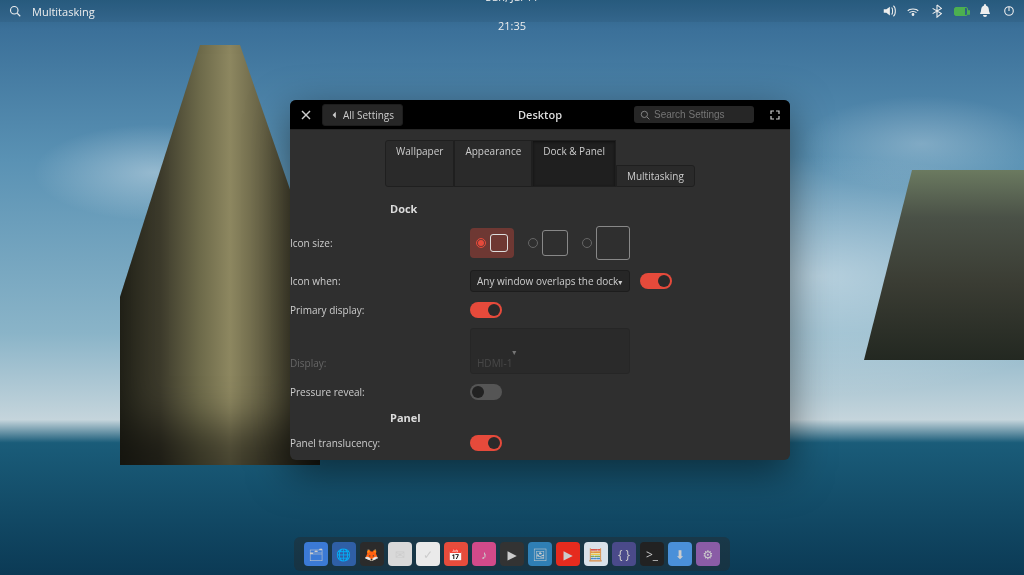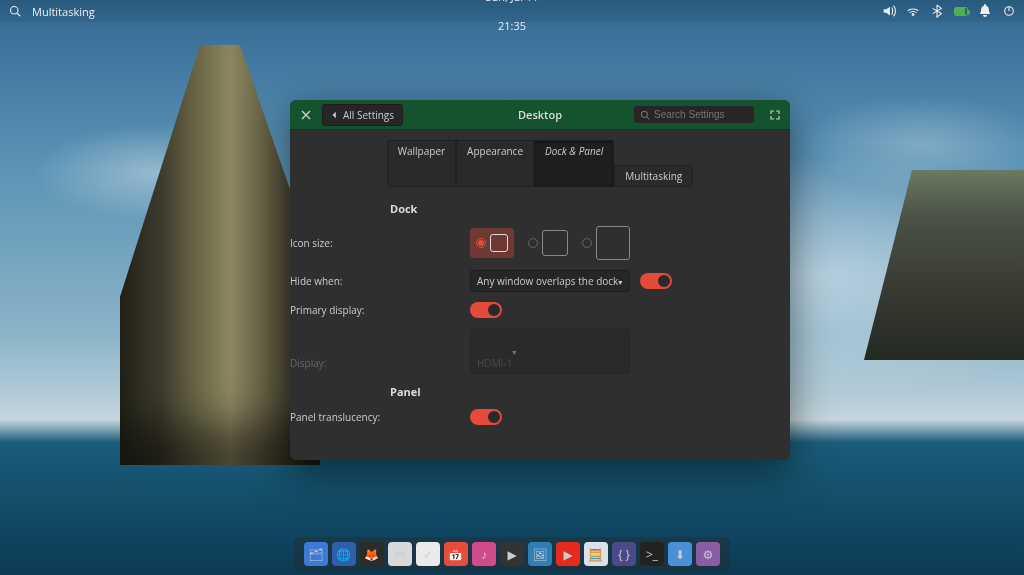--- a/index.html
+++ b/index.html
@@ -76,21 +76,21 @@
   color: #ccc;
   font-size: 11px;
 }
 .titlebar {
   height: 30px;
   display: flex;
   align-items: center;
   padding: 0 8px;
   gap: 8px;
   border-bottom: 1px solid #262626;
-  background: #14532d;
+  background: #000000;
   border-radius: 6px 6px 0 0;
 }
 .close-btn {
   width: 16px; height: 16px;
   display: flex; align-items: center; justify-content: center;
   color: #ccc; cursor: pointer;
 }
 .all-settings {
   display: flex; align-items: center; gap: 4px;
   background: #262626;
@@ -125,21 +125,21 @@
 }
 .tab {
   padding: 3px 10px;
   font-size: 10px;
   border: 1px solid #1f1f1f;
   background: #2a2a2a;
   cursor: pointer;
 }
 .tab:first-child { border-radius: 3px 0 0 3px; }
 .tab:last-child { border-radius: 0 3px 3px 0; margin-top: 25px; }
-.tab.active { background: #1f1f1f; box-shadow: inset 0 1px 3px rgba(0,0,0,0.5); font-style: italic; }
+.tab.active { background: #1f1f1f; box-shadow: inset 0 1px 3px rgba(0,0,0,0.5); }
 
 
 .section-h {
   font-weight: 700;
   font-size: 11px;
   margin: 6px 8px 10px 100px;
   color: #dcdcdc;
 }
 .row {
   display: flex;
@@ -318,21 +318,21 @@
         <span class="size-box sb-m"></span>
       </div>
       <div class="size-opt">
         <span class="radio"></span>
         <span class="size-box sb-l"></span>
       </div>
     </div>
   </div>
 
   <div class="row">
-    <span class="lbl">Hide when:</span>
+    <span class="lbl">Icon when:</span>
     <div class="dropdown">
       <span>Any window overlaps the dock</span>
       <span class="chev">▾</span>
     </div>
     <span style="width:10px"></span>
     <div class="toggle on"></div>
   </div>
 
   <div class="row">
     <span class="lbl">Primary display:</span>
@@ -340,20 +340,24 @@
   </div>
 
   <div class="row disabled">
     <span class="lbl">Display:</span>
     <div class="dropdown" style="opacity:.45">
       <span class="val">HDMI-1</span>
       <span class="chev">▾</span>
     </div>
   </div>
 
+  <div class="row">
+    <span class="lbl">Pressure reveal:</span>
+    <div class="toggle off"></div>
+  </div>
 
   <div class="section-h">Panel</div>
 
   <div class="row">
     <span class="lbl">Panel translucency:</span>
     <div class="toggle on"></div>
   </div>
 </div>
 
 <div class="dock" id="dock">

